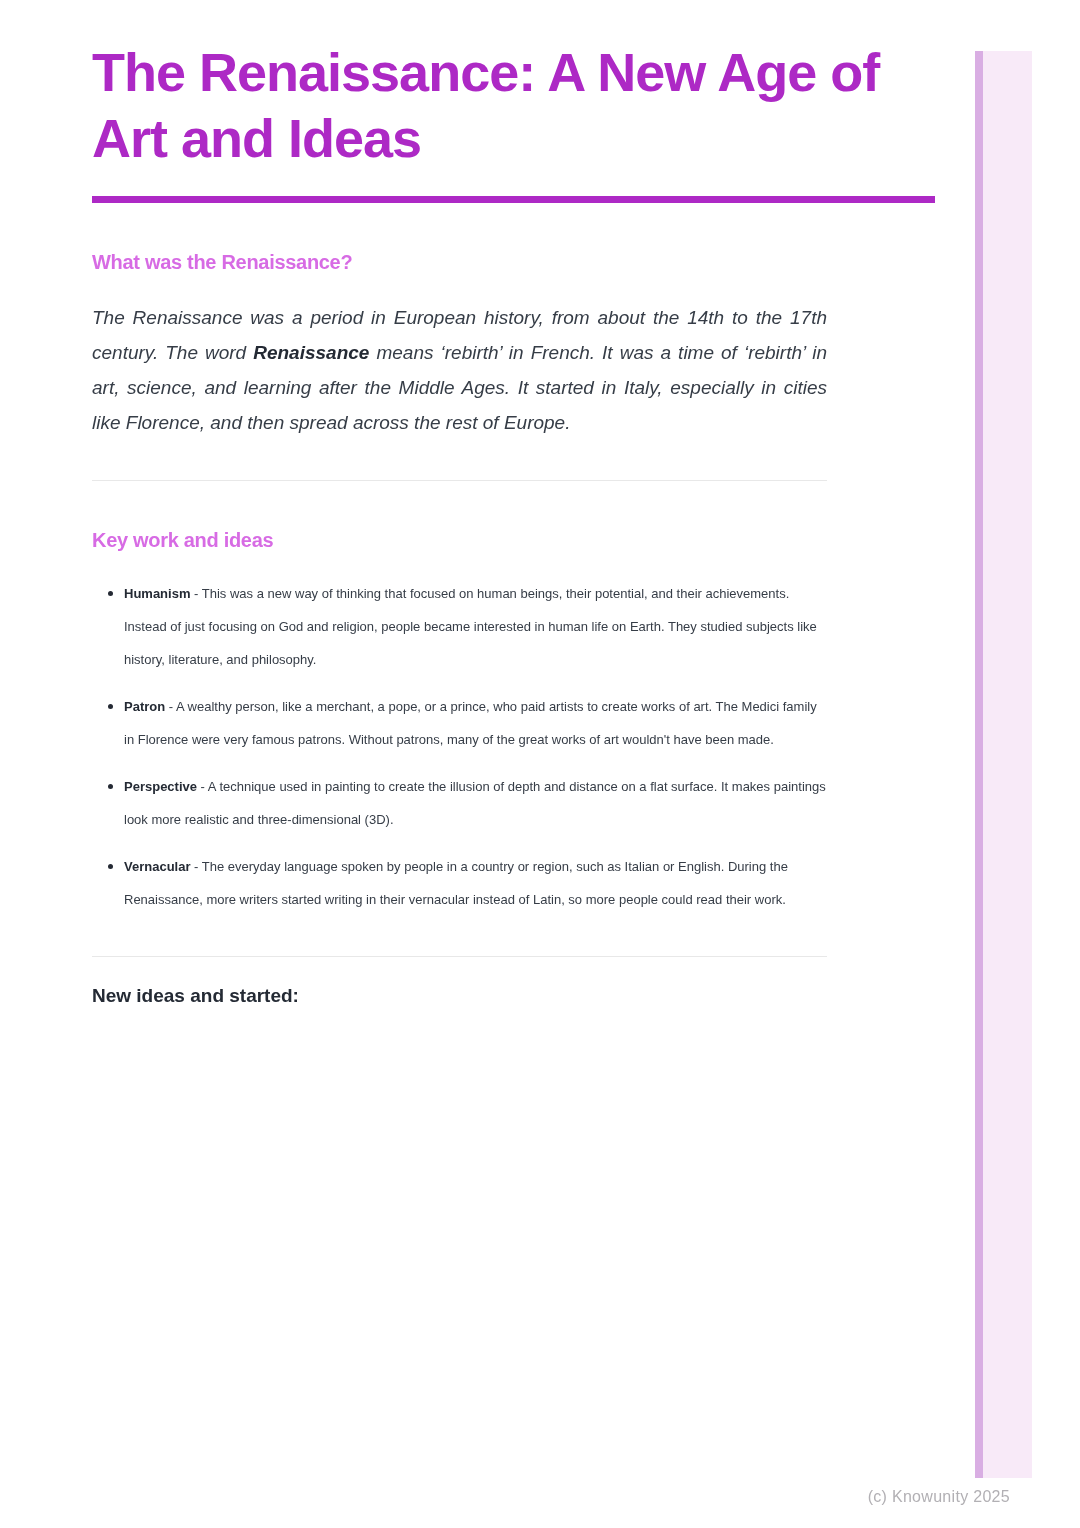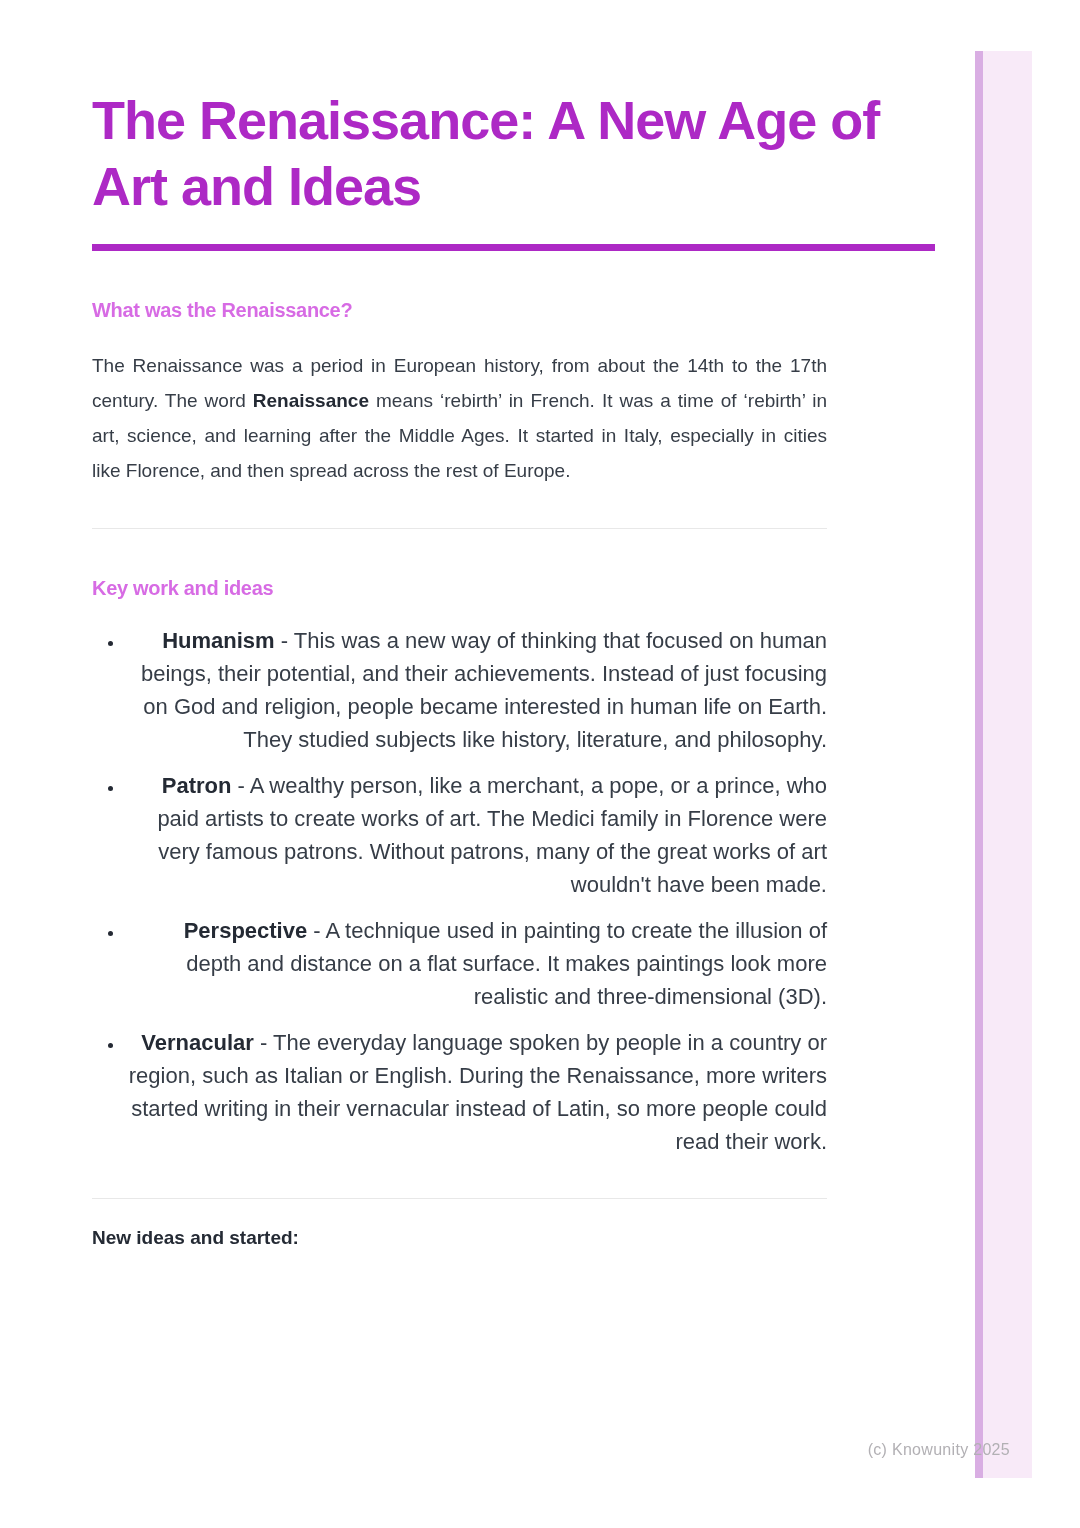--- a/index.html
+++ b/index.html
@@ -24,21 +24,21 @@
     background: var(--stripe-fill, #f8eaf8);
     border-left: 8px solid var(--stripe-border, #d9aee3);
   }
   .content {
     position: absolute;
     left: 92px;
     top: 0;
     width: 843px;
   }
   h1 {
-    margin: 88px 0 0 0;
+    margin: 40px 0 0 0;
     font-size: 54px;
     font-weight: 800;
     line-height: 1.22;
     letter-spacing: -1px;
     color: var(--title-purple, #ad29c5);
     max-width: 843px;
   }
   .rule {
     width: 843px;
     height: 7px;
@@ -52,57 +52,58 @@
     letter-spacing: -0.3px;
     color: var(--heading-pink, #d76be4);
   }
   .para {
     width: 735px;
     margin: 26px 0 0 0;
     font-size: 19px;
     line-height: 35px;
     color: var(--body-text, #363d47);
     text-align: justify;
+    font-style: italic;
   }
   .para b, .bullets b, .bold-line {
     font-weight: 700;
     color: var(--bold-text, #242a34);
   }
   .divider {
     width: 735px;
     height: 1px;
     margin-top: 40px;
     background: var(--divider, #e8e8e8);
   }
   ul.bullets {
     width: 703px;
     margin: 24px 0 0 0;
     padding: 0 0 0 32px;
     list-style: disc;
   }
   ul.bullets li {
-    font-size: 22px;
+    font-size: 13px;
     line-height: 33px;
     color: var(--body-text, #363d47);
     margin-bottom: 13px;
-    text-align: right;
+    text-align: left;
   }
   ul.bullets li::marker {
     font-size: 15px;
     color: var(--bold-text, #242a34);
   }
   .bold-line {
     width: 735px;
     margin: 22px 0 0 0;
     font-size: 19px;
     line-height: 33px;
   }
   .watermark {
     position: absolute;
-    top: 1441px;
+    top: 1488px;
     right: 70px;
     font-size: 16px;
     color: var(--watermark, #b2b0b4);
     letter-spacing: 0.3px;
   }
 </style>
 </head>
 <body>
 
 <div class="page">

